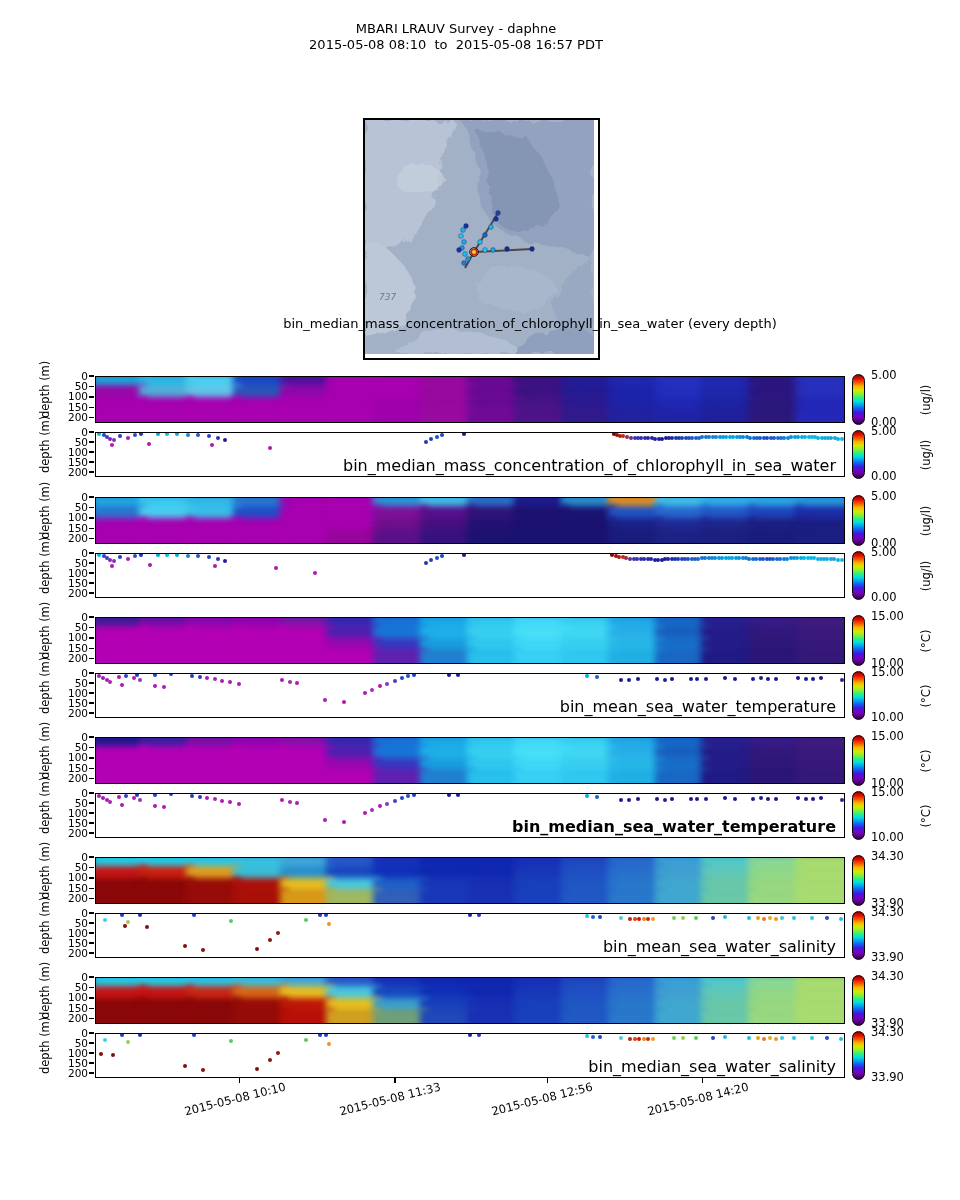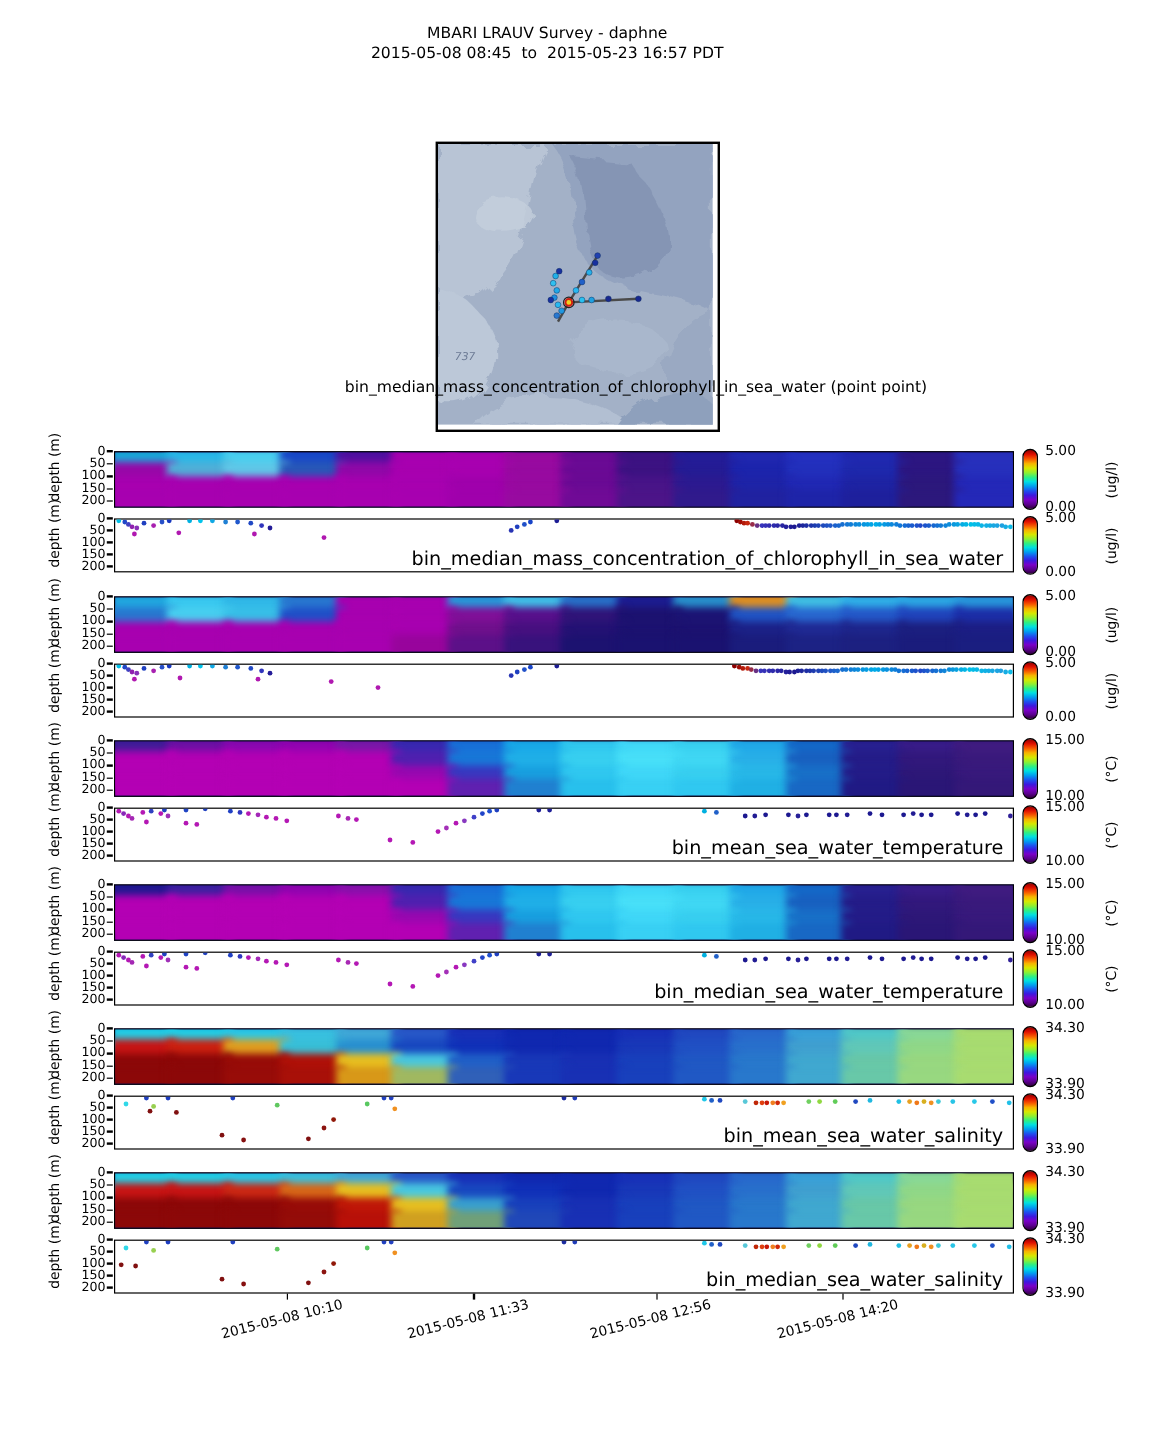--- a/index.html
+++ b/index.html
@@ -22,21 +22,21 @@
   .unit-label{position:absolute;font-size:11.5px;white-space:nowrap;transform:translate(-50%,-50%) rotate(-90deg);}
   .xtick{position:absolute;width:1.4px;height:5px;background:#000;}
   .xtick-label{position:absolute;font-size:11.5px;white-space:nowrap;width:150px;text-align:center;transform:rotate(-14deg);}
 </style>
 </head>
 <body>
 
 <div class="figure">
 
   <div id="title1" class="title-line">MBARI LRAUV Survey - daphne</div>
-  <div id="title2" class="title-line">2015-05-08 08:45  to  2015-05-23 16:57 PDT</div>
+  <div id="title2" class="title-line">2015-05-08 08:10  to  2015-05-08 16:57 PDT</div>
 
   <div class="map-box">
     <svg width="229" height="234" viewBox="0 0 229 234">
       <defs>
         <filter id="terr" x="-20%" y="-20%" width="140%" height="140%">
           <feTurbulence type="fractalNoise" baseFrequency="0.05" numOctaves="4" seed="7" result="n"></feTurbulence>
           <feDisplacementMap in="SourceGraphic" in2="n" scale="14"></feDisplacementMap>
         </filter>
       </defs>
       <rect width="229" height="234" fill="#a3b1c7"></rect>
@@ -73,21 +73,21 @@
           <circle cx="120" cy="130" r="2.4" fill="#28c0f0" stroke="#103060" stroke-width="0.4"></circle>
           <circle cx="128" cy="130" r="2.4" fill="#20a0e0" stroke="#103060" stroke-width="0.4"></circle>
           <circle cx="142" cy="129" r="2.4" fill="#182890" stroke="#103060" stroke-width="0.4"></circle>
           <circle cx="167" cy="129" r="2.4" fill="#182890" stroke="#103060" stroke-width="0.4"></circle>
           <circle cx="109" cy="132" r="4.4" fill="none" stroke="#202020" stroke-width="1"></circle>
           <circle cx="109" cy="132" r="2.8" fill="#f0d020" stroke="#d02010" stroke-width="1.6"></circle>
         </g>
     </svg>
   </div>
 
-  <div class="map-caption">bin_median_mass_concentration_of_chlorophyll_in_sea_water (point point)</div>
+  <div class="map-caption">bin_median_mass_concentration_of_chlorophyll_in_sea_water (every depth)</div>
 
   <div id="panels">
       <div class="panel" style="left: 95px; top: 376px; width: 750px; height: 47px; background: rgb(26, 18, 112);">
         <div class="hm-cell" style="left: -4px; top: -4px; width: 54.875px; height: 19.75px; background: rgb(24, 168, 216);"></div>
         <div class="hm-cell" style="left: 42.875px; top: -4px; width: 54.875px; height: 19.75px; background: rgb(40, 184, 232);"></div>
         <div class="hm-cell" style="left: 89.75px; top: -4px; width: 54.875px; height: 19.75px; background: rgb(72, 208, 240);"></div>
         <div class="hm-cell" style="left: 136.625px; top: -4px; width: 54.875px; height: 19.75px; background: rgb(24, 72, 200);"></div>
         <div class="hm-cell" style="left: 183.5px; top: -4px; width: 54.875px; height: 19.75px; background: rgb(80, 16, 160);"></div>
         <div class="hm-cell" style="left: 230.375px; top: -4px; width: 54.875px; height: 19.75px; background: rgb(168, 0, 176);"></div>
         <div class="hm-cell" style="left: 277.25px; top: -4px; width: 54.875px; height: 19.75px; background: rgb(168, 0, 176);"></div>
@@ -759,21 +759,21 @@
         <div class="dot" style="left: 637px; top: 2.8px; background: rgb(28, 24, 144);"></div>
         <div class="dot" style="left: 655px; top: 3.2px; background: rgb(28, 24, 144);"></div>
         <div class="dot" style="left: 662.5px; top: 2.4px; background: rgb(34, 28, 148);"></div>
         <div class="dot" style="left: 670px; top: 3.2px; background: rgb(28, 24, 144);"></div>
         <div class="dot" style="left: 677.5px; top: 2.8px; background: rgb(28, 24, 144);"></div>
         <div class="dot" style="left: 700px; top: 2.4px; background: rgb(28, 24, 144);"></div>
         <div class="dot" style="left: 707.5px; top: 3.2px; background: rgb(34, 28, 148);"></div>
         <div class="dot" style="left: 715px; top: 2.8px; background: rgb(28, 24, 144);"></div>
         <div class="dot" style="left: 722.5px; top: 2.4px; background: rgb(28, 24, 144);"></div>
         <div class="dot" style="left: 743.5px; top: 4px; background: rgb(48, 32, 152);"></div>
-        <div class="scatter-label" style="right: 8px; bottom: 1px;">bin_median_sea_water_temperature</div>
+        <div class="scatter-label" style="right: 8px; bottom: 1px; font-weight: bold;">bin_median_sea_water_temperature</div>
       </div>
       <div class="ylabel" style="left: 28px; width: 36px; top: 807.5px; height: 16px;">depth (m)</div>
       <div class="ytick" style="left: 89px; top: 792.3px;"></div>
       <div class="ytick-label" style="left: 50px; top: 786.5px;">0</div>
       <div class="ytick" style="left: 89px; top: 802.3px;"></div>
       <div class="ytick-label" style="left: 50px; top: 796.5px;">50</div>
       <div class="ytick" style="left: 89px; top: 812.3px;"></div>
       <div class="ytick-label" style="left: 50px; top: 806.5px;">100</div>
       <div class="ytick" style="left: 89px; top: 822.3px;"></div>
       <div class="ytick-label" style="left: 50px; top: 816.5px;">150</div>

